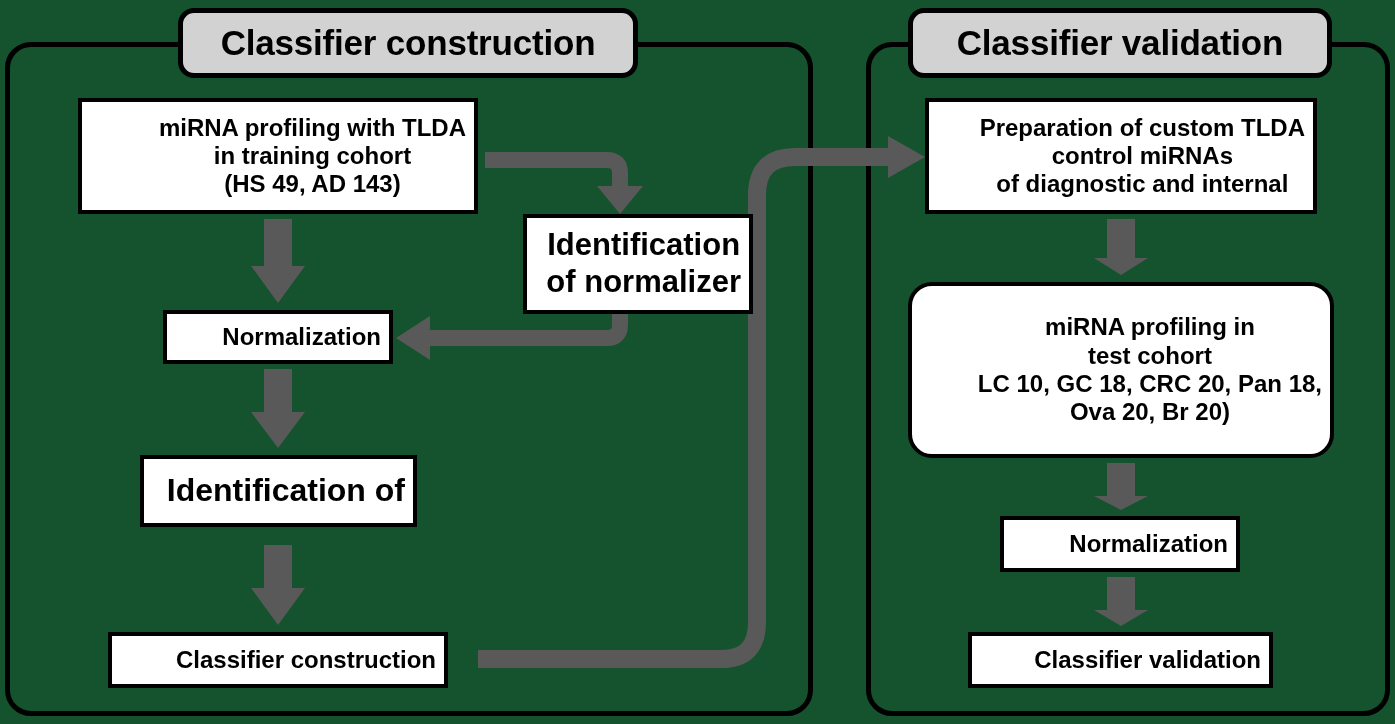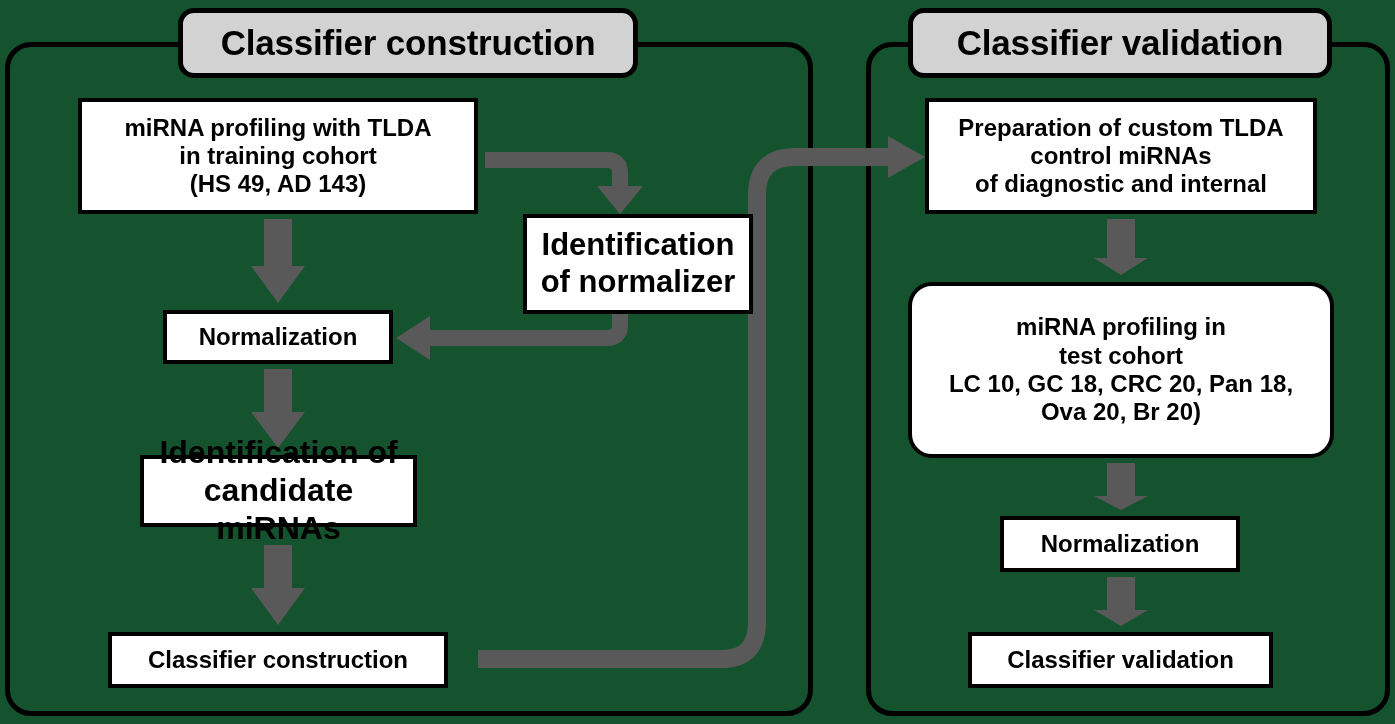--- a/index.html
+++ b/index.html
@@ -49,21 +49,21 @@
   #banner-right { left: 908px; top: 8px;  width: 424px; height: 70px; font-size: 35px; }
 
   
   .box {
     position: absolute;
     background: #ffffff;
     border: 4px solid #000000;
     box-sizing: border-box;
     display: flex;
     align-items: center;
-    justify-content: center;
+    justify-content: flex-end;
     text-align: center;
     color: #000000;
     font-weight: bold;
     line-height: 1.18;
     z-index: 3;
   }
   .box .lines { padding: 0 8px; }
 
   
   #box-profiling-train { left: 78px;  top: 98px; width: 400px; height: 116px; font-size: 24px; }
@@ -168,21 +168,20 @@
 
   <div class="box" id="box-normalization-l">
     <div class="lines">
         <div>Normalization</div>
       </div>
   </div>
 
   <div class="box" id="box-candidate">
     <div class="lines">
         <div>Identification of</div>
-        <div>candidate miRNAs</div>
       </div>
   </div>
 
   <div class="box" id="box-classifier-con">
     <div class="lines">
         <div>Classifier construction</div>
       </div>
   </div>
 
   <div class="box" id="box-prep-tlda">

